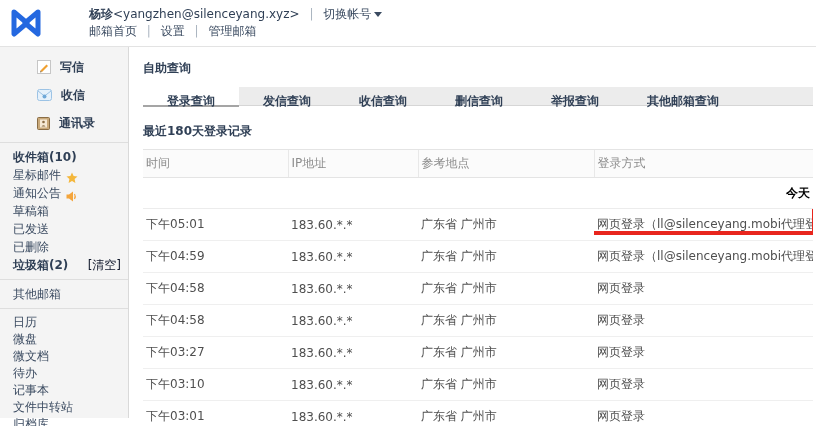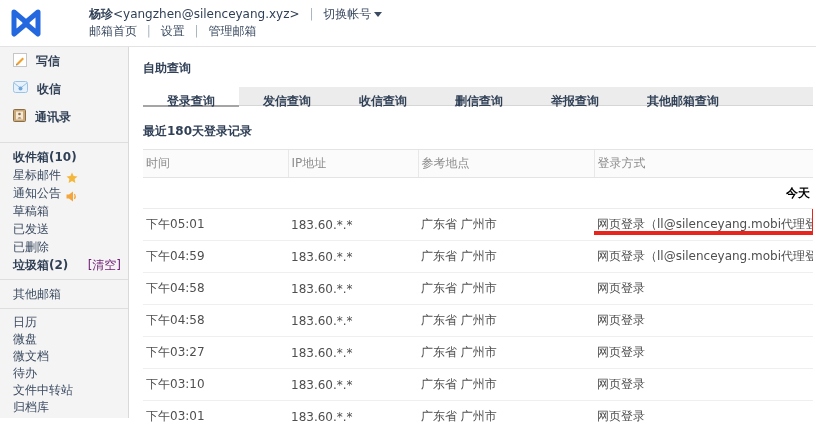--- a/index.html
+++ b/index.html
@@ -20,28 +20,28 @@
   .sep { color:#aab4c0; margin:0 6px; }
   .hlink { color:#3a4a60; cursor:pointer; text-decoration:none; }
   .caret-down { display:inline-block; width:0; height:0; margin-left:3px;
     border-left:4px solid transparent; border-right:4px solid transparent;
     border-top:5px solid #3a4a60; vertical-align:middle; }
   
   .layout { display:flex; align-items:stretch; }
   .sidebar { width:129px; flex:0 0 129px; background:#f4f4f4;
              border-right:1px solid #d9d9d9; padding-top:6px; height:371px; }
   .side-divider { border-top:1px solid #dedede; margin:5px 0; }
-  .side-action { display:flex; height:28px; padding-left:13px;
-                 font-weight:bold; color:#2f3f55; cursor:pointer; }
+  .side-action { display:flex; align-items:center; height:28px; padding-left:13px;
+                 font-weight:bold; color:#2f3f55; cursor:pointer;margin-left:24px; }
   .side-action .ic { margin-right:9px; display:inline-flex; }
   .side-link { display:flex; align-items:flex-end; height:18px; padding-left:13px; padding-right:7px;
                color:#3a4a60; cursor:pointer; }
   .side-link.bold { font-weight:bold; color:#2f3f55; }
   .side-link .ic { margin-left:5px; display:inline-flex; }
-  .side-link .right { margin-left:auto; color:#701a75; }
+  .side-link .right { margin-left:auto; color:#0f172a; }
   .apps .side-link { height:17px; }
   
   .main { flex:1 1 auto; padding:13px 0 0 14px; }
   .page-title { font-weight:bold; color:#2f3f55; }
   .tabs { margin-top:10px; width:670px; height:19px; display:flex;
           background:#ececec; border-bottom:1px solid #d6d6d6; }
   .tab { line-height:28px; padding:0 24px; font-weight:bold; color:#2f3f55;
          cursor:pointer; white-space:nowrap; }
   .tab.active { background:#ffffff; box-shadow:0 2px 0 #a5a5a5; }
   .section-title { margin-top:17px; font-weight:bold; color:#2f3f55; }
@@ -169,20 +169,23 @@
       <div class="side-link">
         <span>微盘</span>
       </div>
       <div class="side-link">
         <span>微文档</span>
       </div>
       <div class="side-link">
         <span>待办</span>
       </div>
       <div class="side-link">
+        <span>记事本</span>
+      </div>
+      <div class="side-link">
         <span>文件中转站</span>
       </div>
       <div class="side-link">
         <span>归档库</span>
       </div>
     </div>
   </div>
 
   <div class="main">
     <div class="page-title">自助查询</div>

